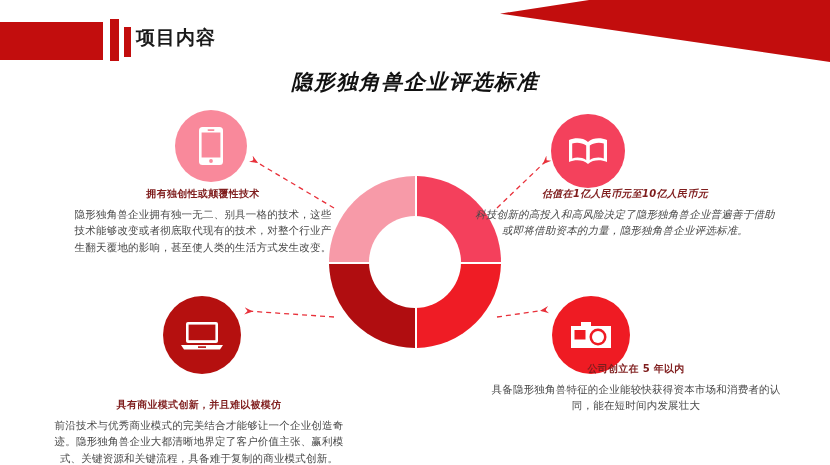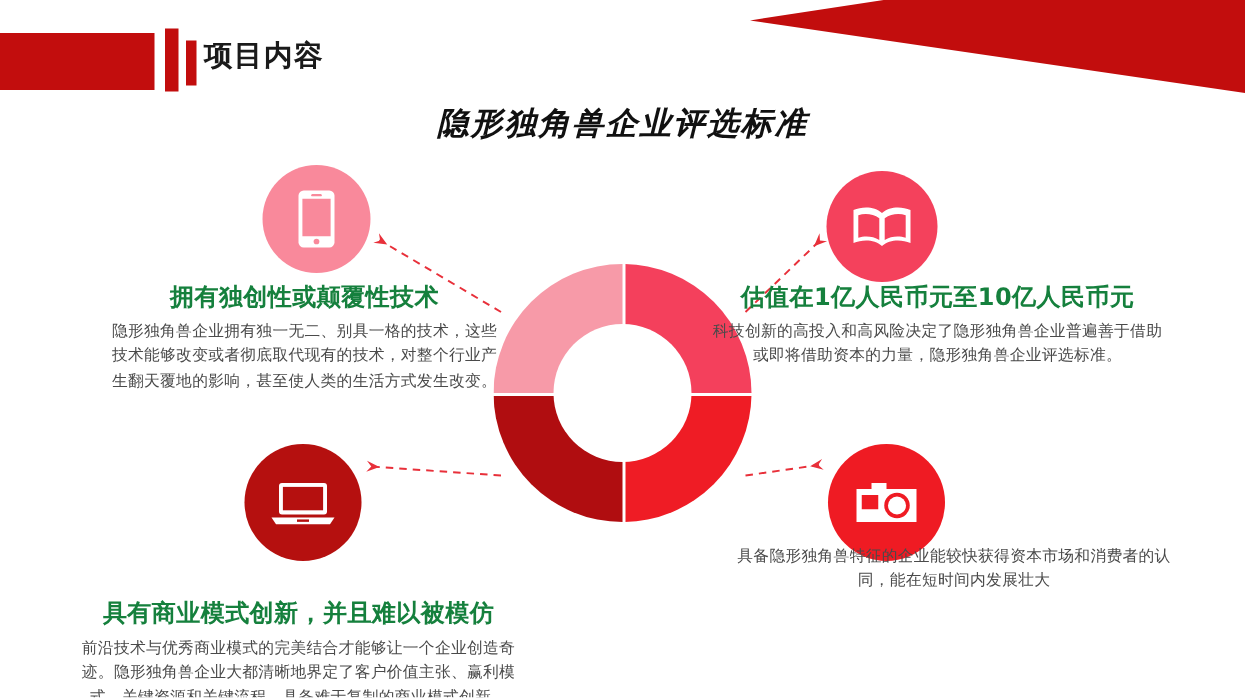--- a/index.html
+++ b/index.html
@@ -71,28 +71,28 @@
   .ic-book   { left:551px; top:114px; width:74px; height:74px; background:#f4415c; }
   .ic-laptop { left:163px; top:296px; width:78px; height:78px; background:#b5100f; }
   .ic-camera { left:552px; top:296px; width:78px; height:78px; background:#ef1b23; }
 
   
   .connectors { position:absolute; inset:0; pointer-events:none; }
 
   
   .block { position:absolute; }
   .block h3 {
-    font-size:16px; font-weight:bold; color:#15803d;
+    font-size:10px; font-weight:bold; color:#7f1d1d;
     margin-bottom:6px; line-height:1.2; letter-spacing:.3px;
   }
   .block p {
     font-size:10.5px; color:#4a4a4a; line-height:1.55; letter-spacing:.2px;
   }
   .b-tl { left:72px; top:188px; width:262px; text-align:center; }
-  .b-tr { left:470px; top:188px; width:310px; text-align:center; }
+  .b-tr { left:470px; top:188px; width:310px; text-align:center;font-style:italic; }
   .b-bl { left:44px; top:363px; width:310px; text-align:center;margin-top:36px; }
   .b-br { left:486px; top:363px; width:300px; text-align:center; }
 </style>
 </head>
 <body>
 
 <div class="slide">
 
   <div class="hdr-corner"></div>
   <div class="hdr-block"></div>
@@ -175,16 +175,17 @@
     <h3>估值在1亿人民币元至10亿人民币元</h3>
     <p>科技创新的高投入和高风险决定了隐形独角兽企业普遍善于借助或即将借助资本的力量，隐形独角兽企业评选标准。</p>
   </div>
 
   <div class="block b-bl">
     <h3>具有商业模式创新，并且难以被模仿</h3>
     <p>前沿技术与优秀商业模式的完美结合才能够让一个企业创造奇迹。隐形独角兽企业大都清晰地界定了客户价值主张、赢利模式、关键资源和关键流程，具备难于复制的商业模式创新。</p>
   </div>
 
   <div class="block b-br">
+    <h3>公司创立在 5 年以内</h3>
     <p>具备隐形独角兽特征的企业能较快获得资本市场和消费者的认同，能在短时间内发展壮大</p>
   </div>
 
 </div>
 
 </body></html>

